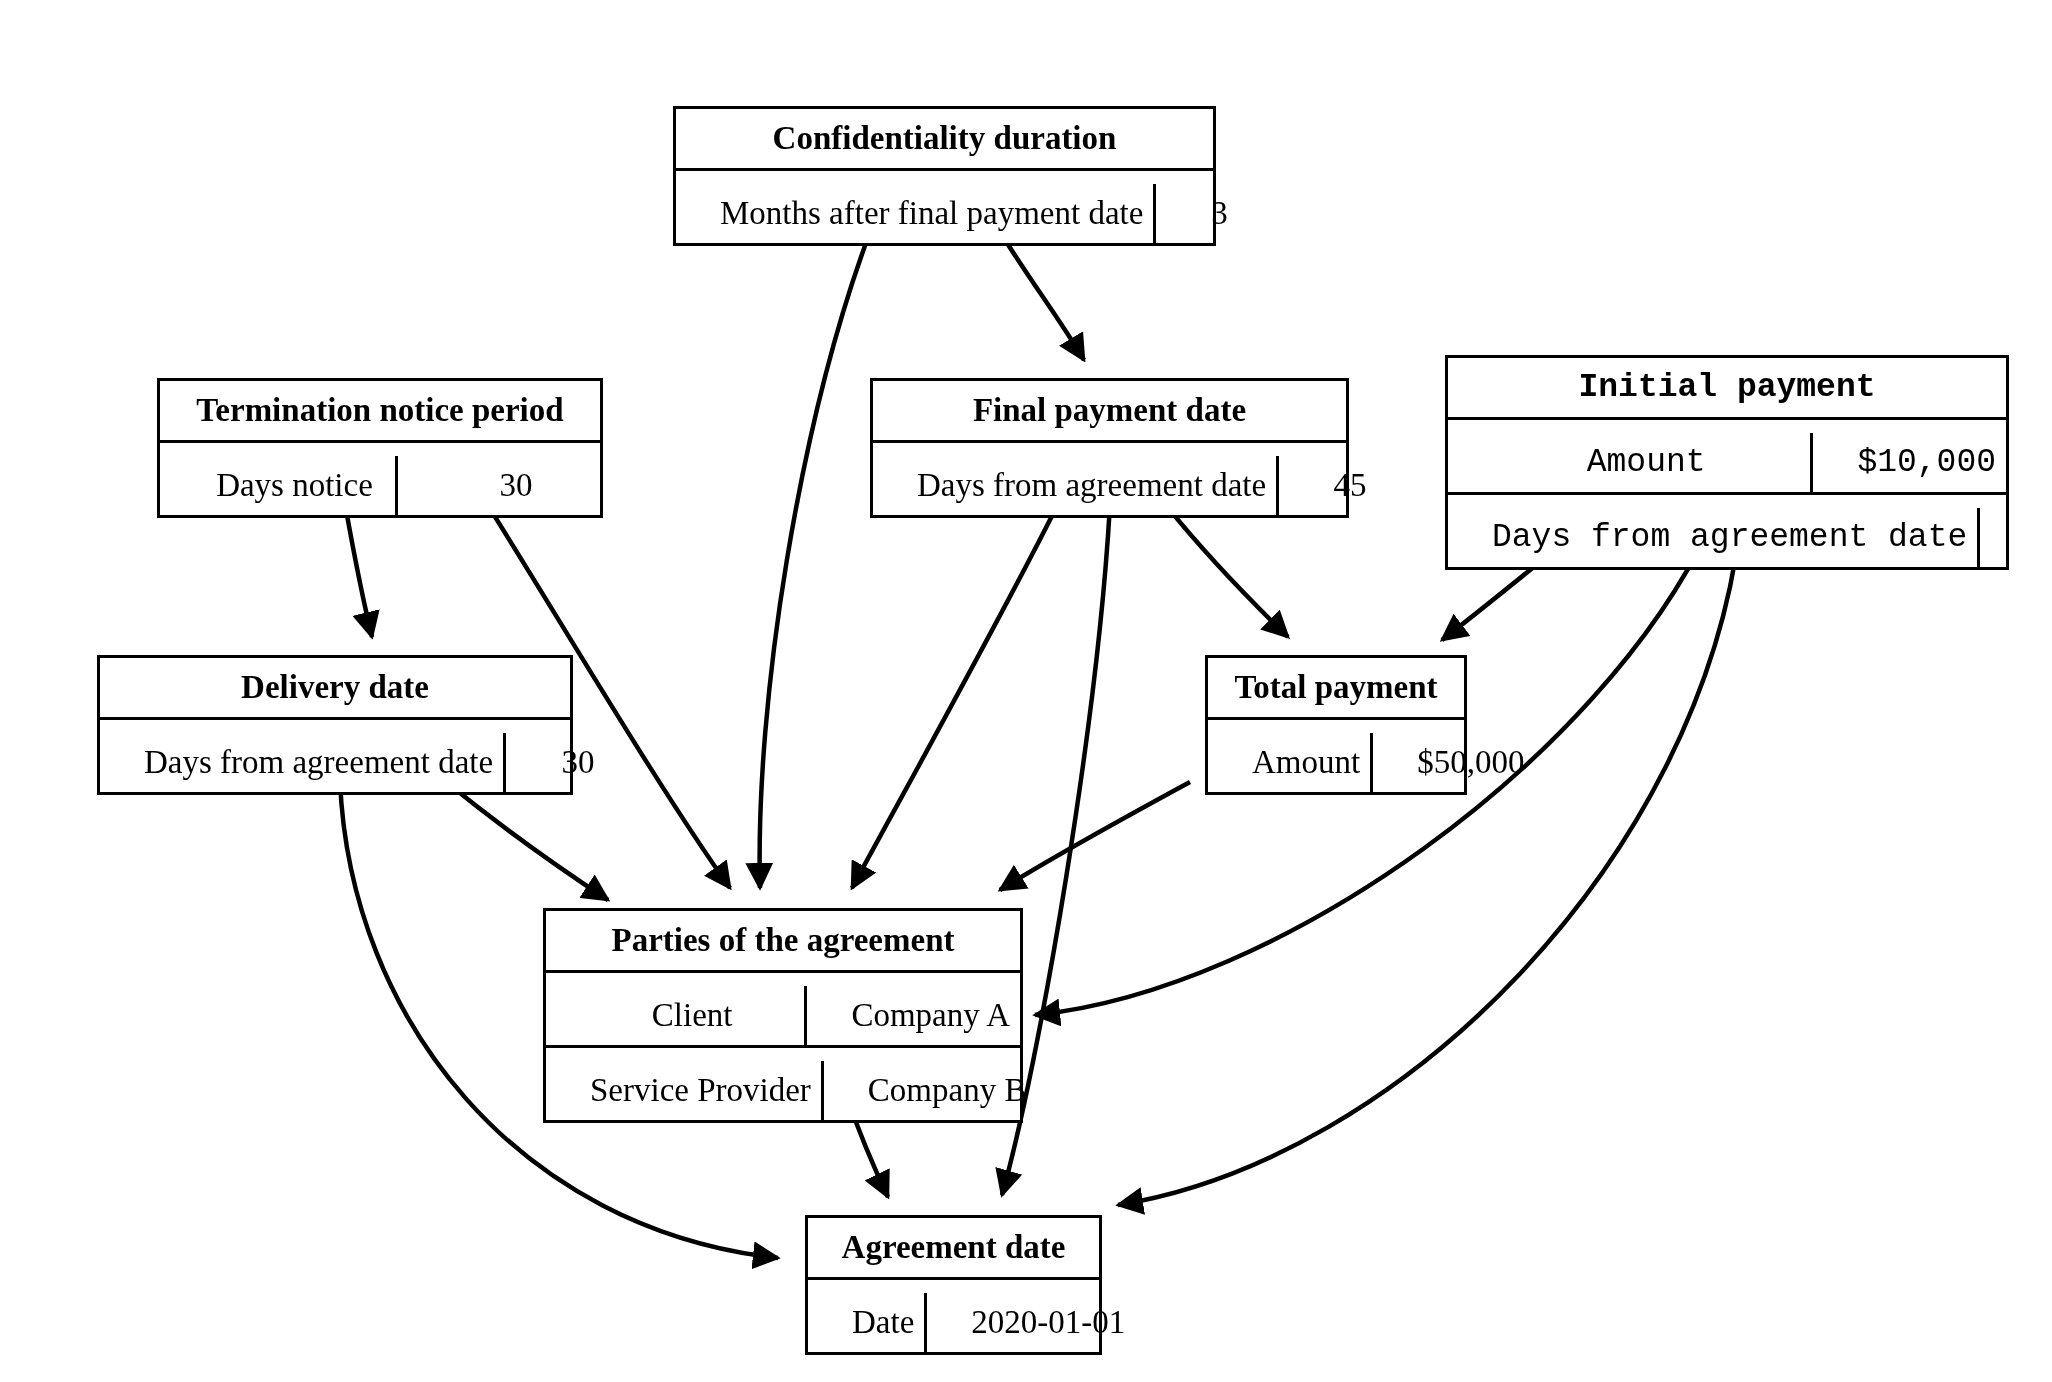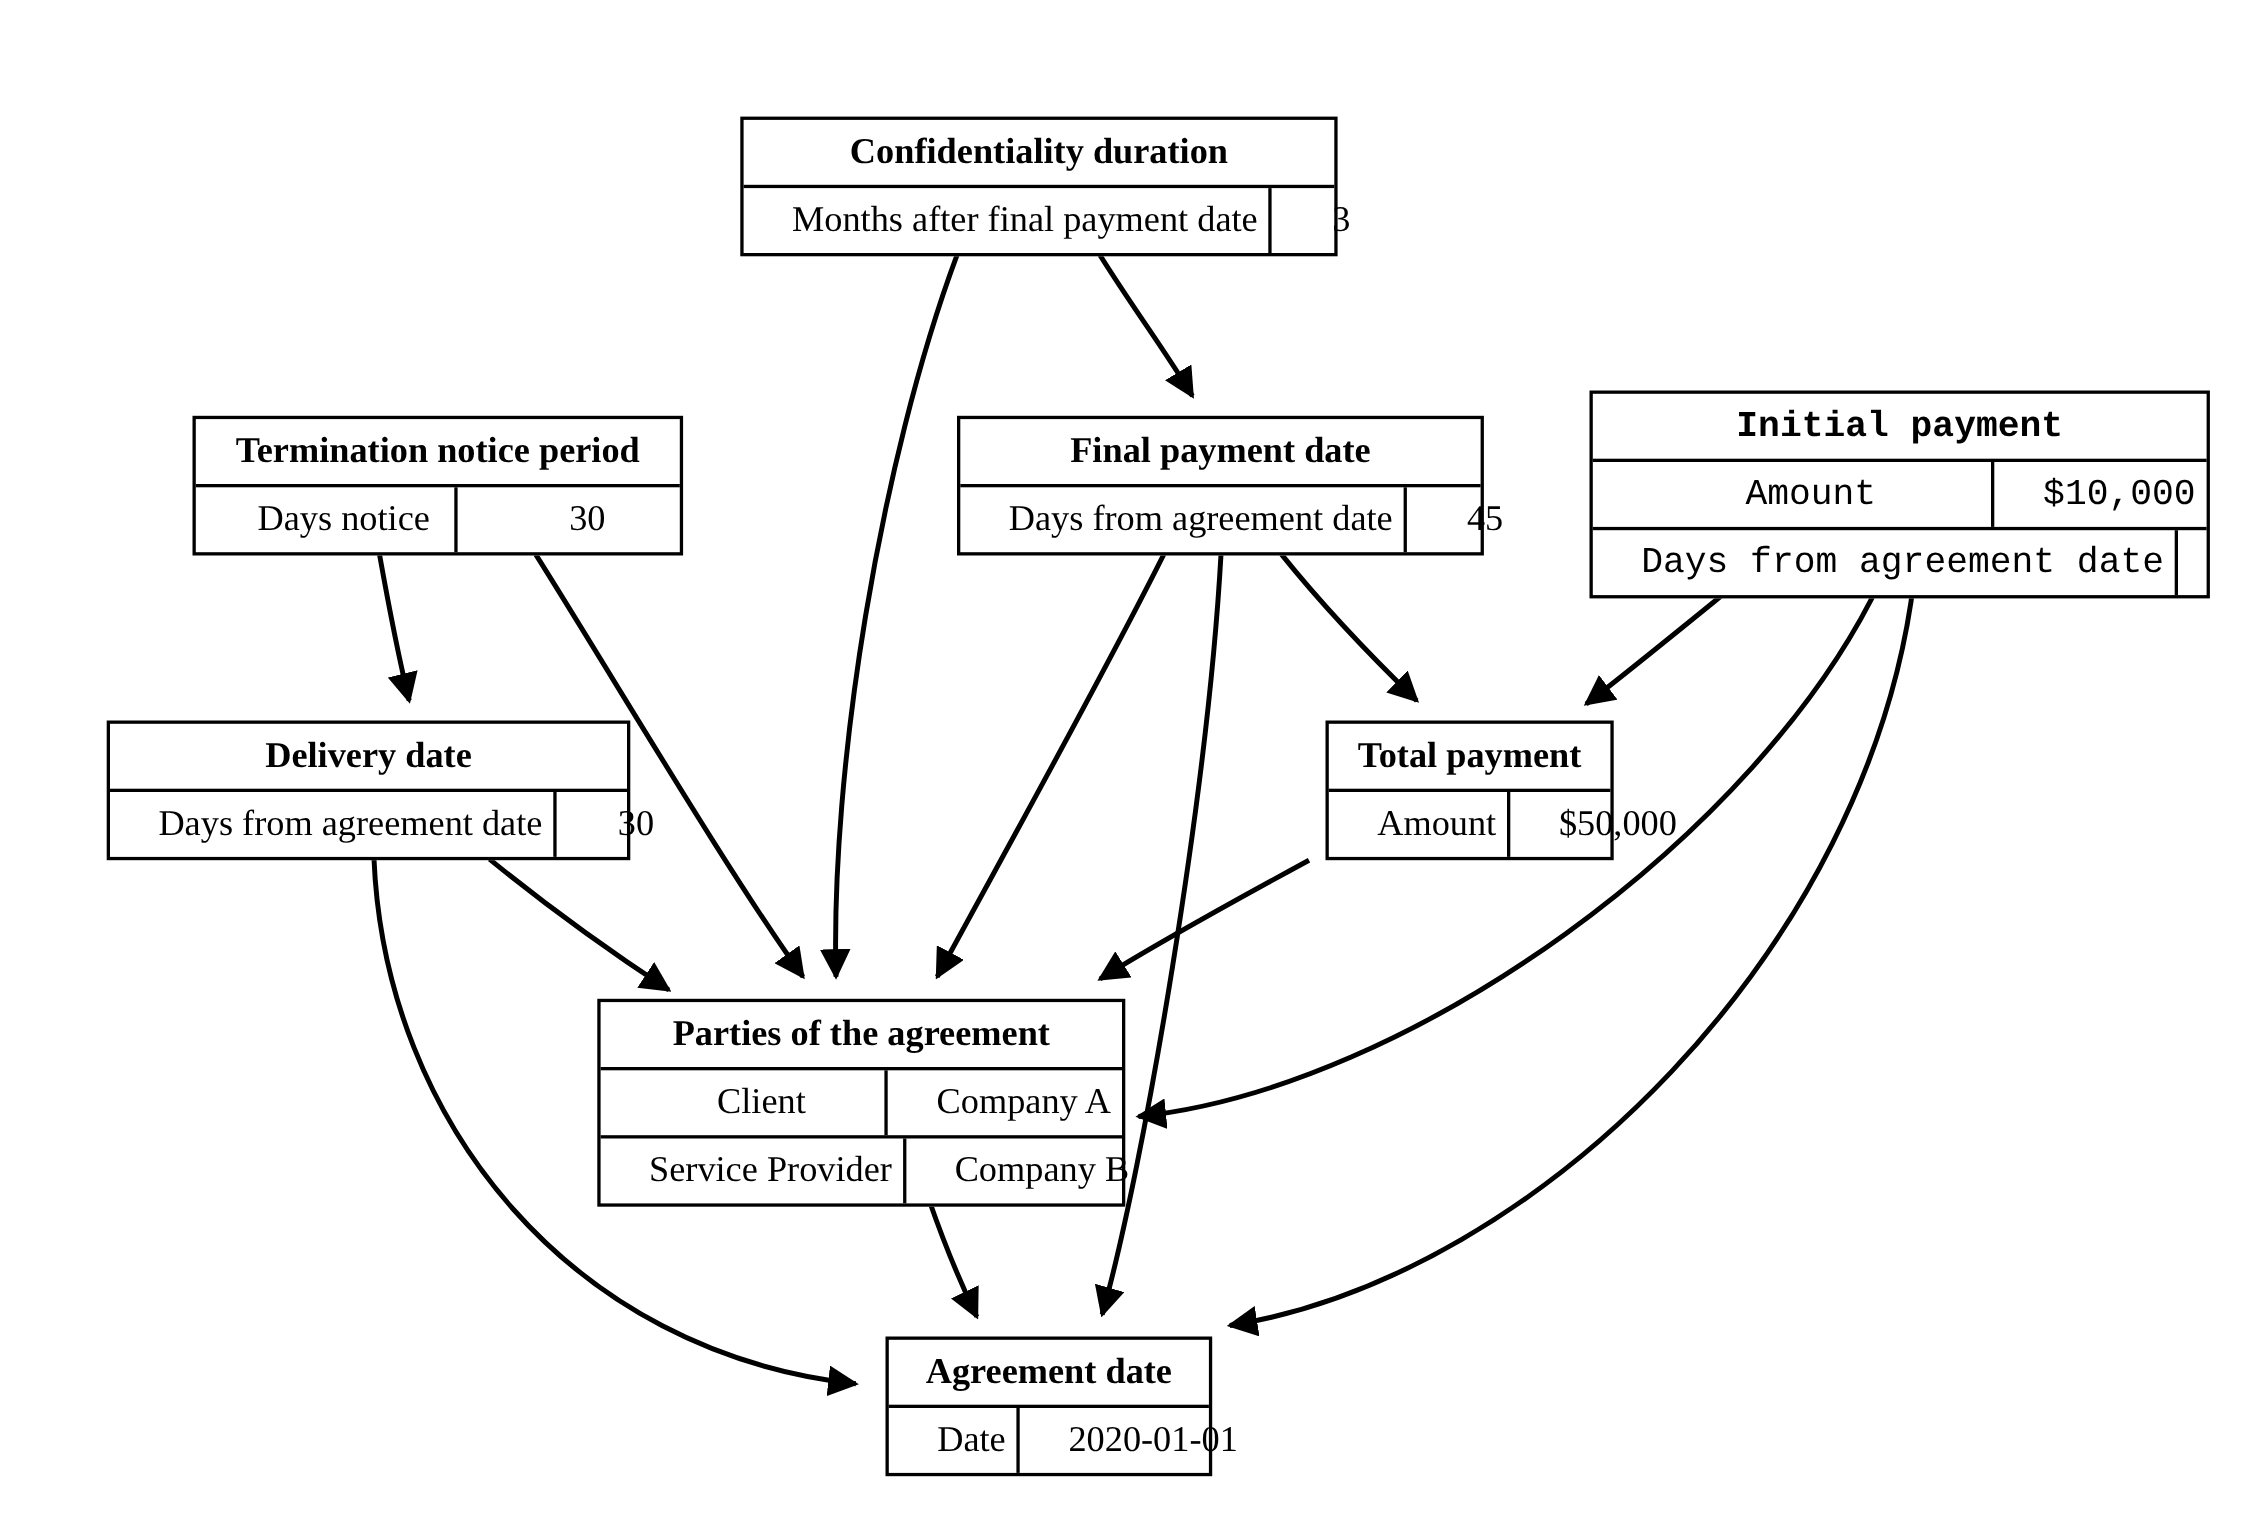--- a/index.html
+++ b/index.html
@@ -25,20 +25,21 @@
     pointer-events: none;
   }
   .node {
     position: absolute;
     box-sizing: border-box;
     border: 3px solid #000000;
     background: #ffffff;
     display: flex;
     flex-direction: column;
     z-index: 5;
+    gap: 13px;
   }
   .node-title {
     font-weight: bold;
     text-align: center;
     font-size: 33px;
     line-height: 1.0;
     padding: 13px 16px 13px 16px;
     border-bottom: 3px solid #000000;
     white-space: nowrap;
   }
@@ -63,21 +64,21 @@
     margin-left: 34px;
   }
   .cell:last-child {
     border-right: none;
   }
   .cell.k { flex: 1 1 auto; }
   .cell.v { flex: 0 0 auto; }
 
   
   #node-confidentiality-duration { left: 673px;  top: 106px;  width: 543px; }
-  #node-termination-notice-period { left: 175px; top: 378px;  width: 446px; }
+  #node-termination-notice-period { left: 157px; top: 378px;  width: 446px; }
   #node-final-payment-date       { left: 870px;  top: 378px;  width: 479px; }
   #node-initial-payment          { left: 1445px; top: 355px;  width: 564px; font-family: Liberation Mono, monospace; }
   #node-delivery-date            { left: 97px;   top: 655px;  width: 476px; }
   #node-total-payment            { left: 1205px; top: 655px;  width: 262px; }
   #node-parties-of-the-agreement { left: 543px;  top: 908px;  width: 480px; }
   #node-agreement-date           { left: 805px;  top: 1215px; width: 297px; }
 
   
   #node-confidentiality-duration .v { min-width: 38px; }
   #node-termination-notice-period .k { flex: 1 1 55%; }

